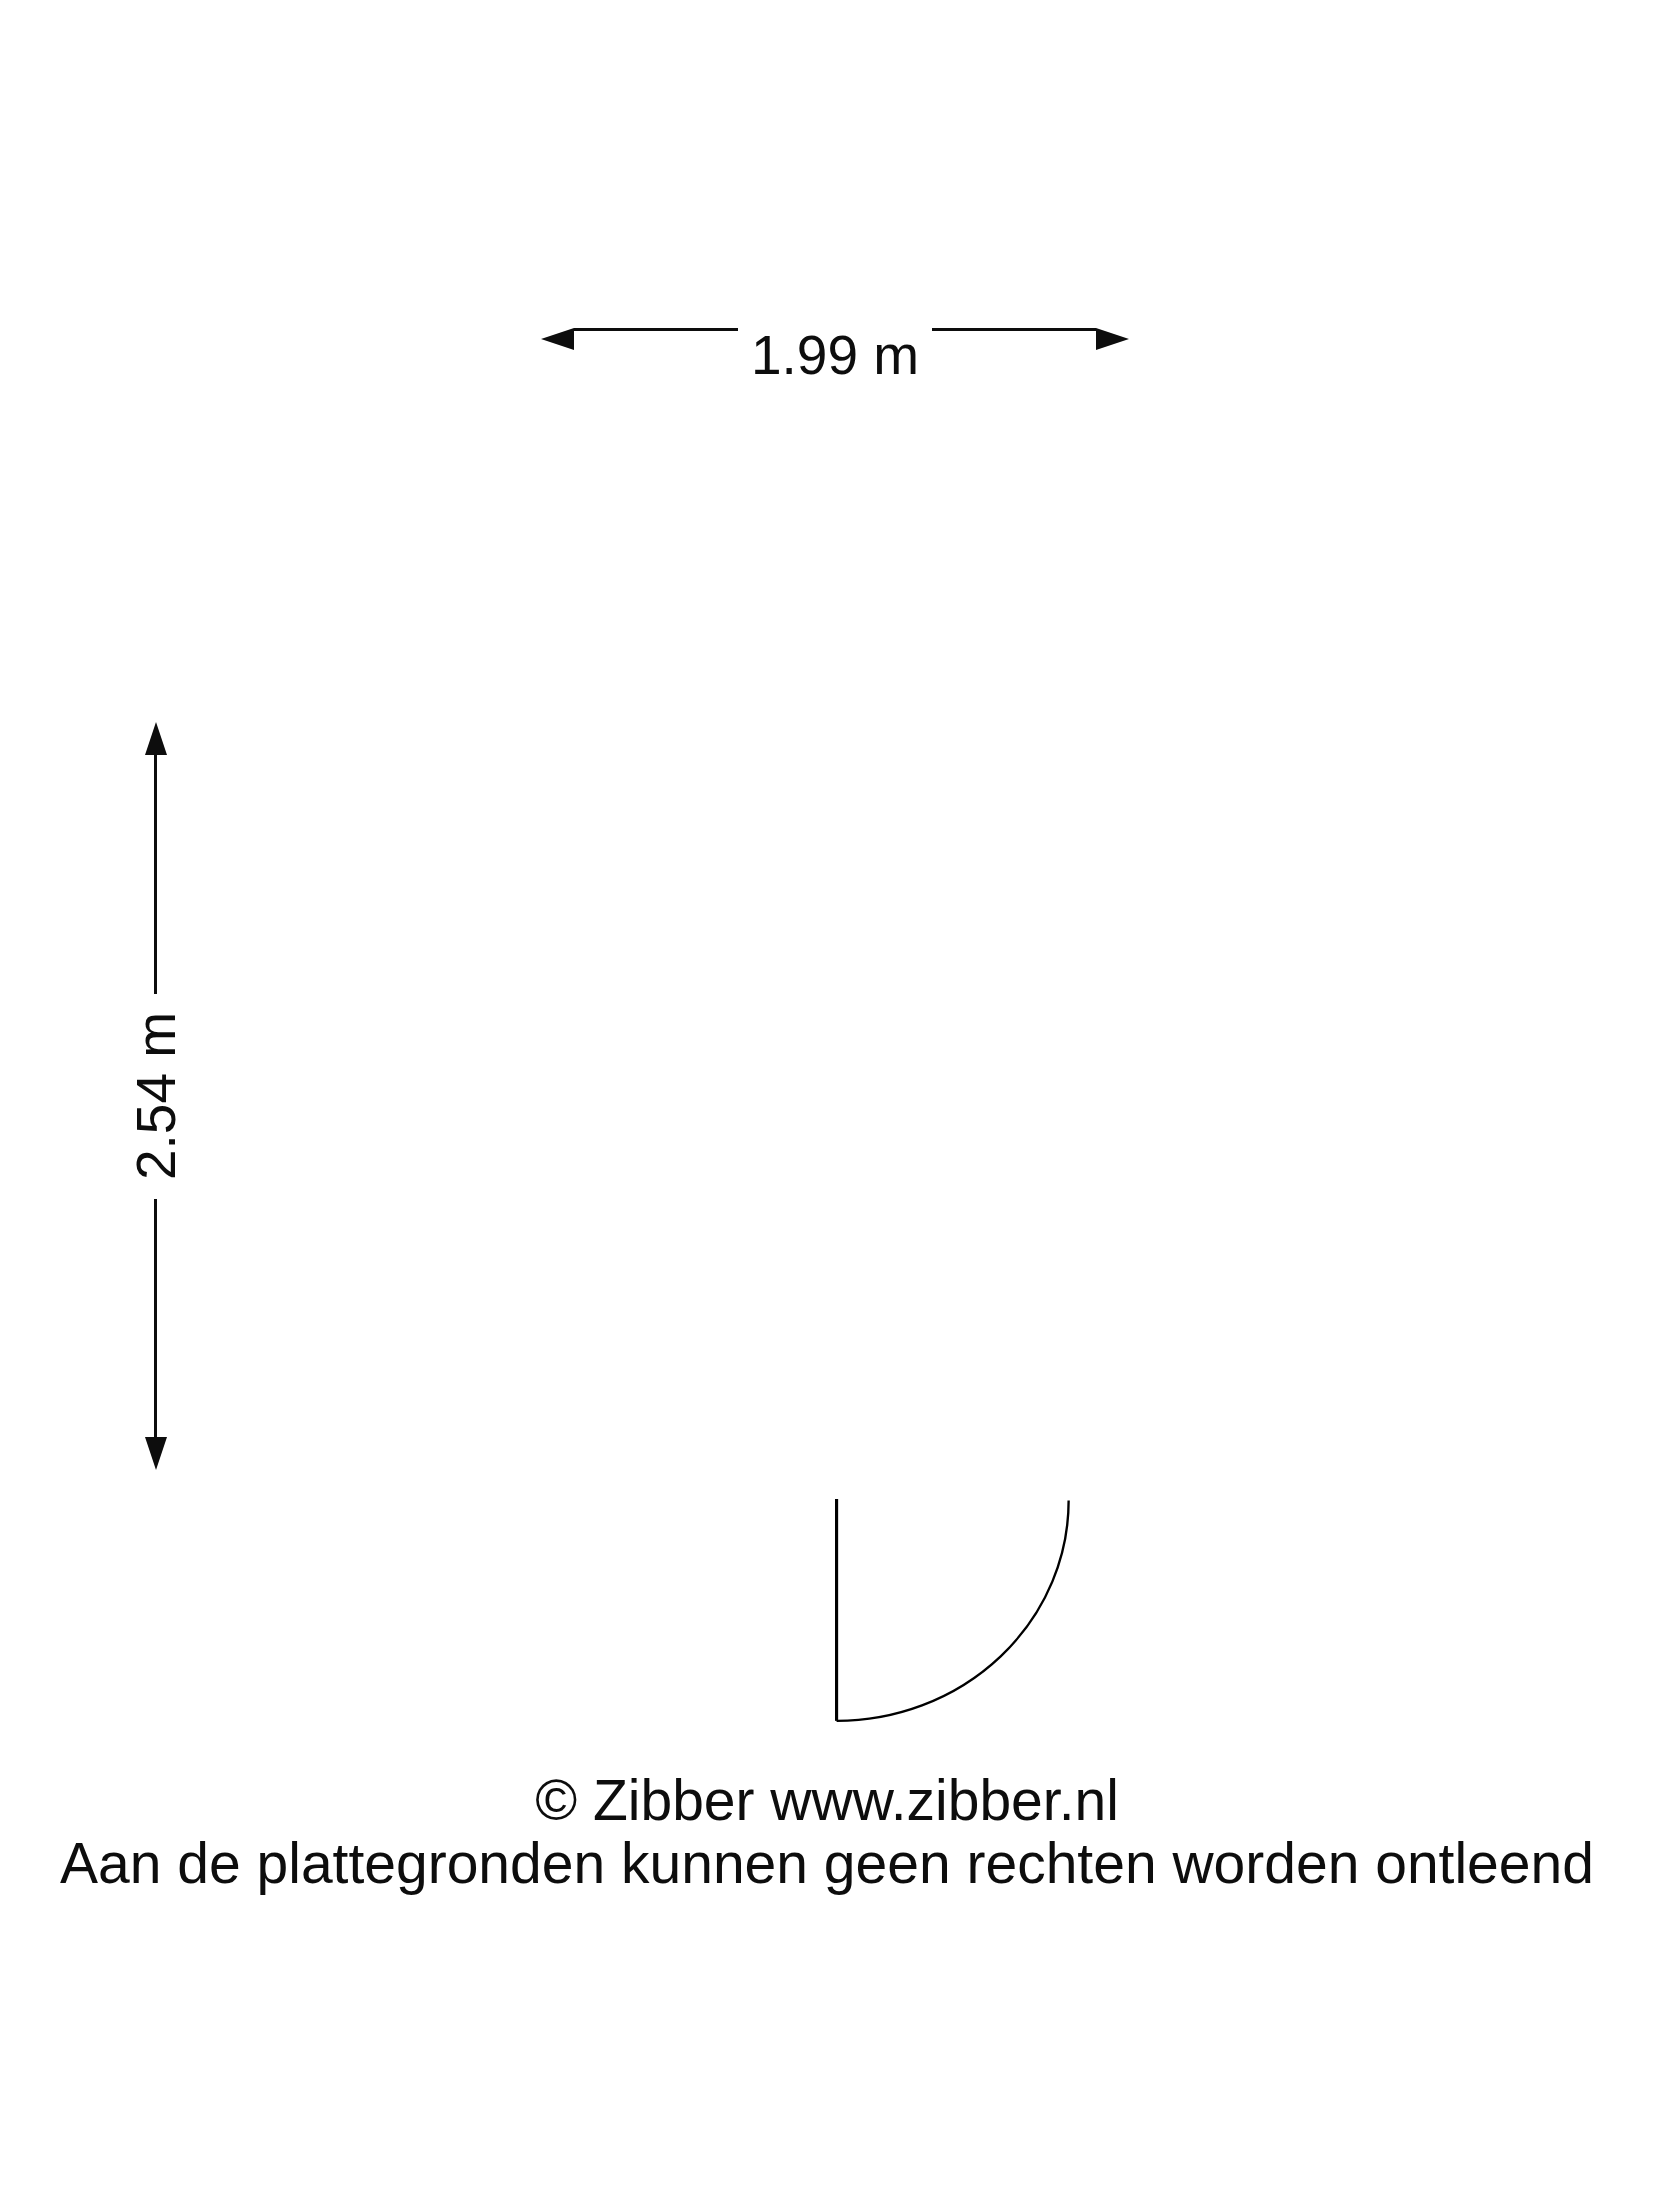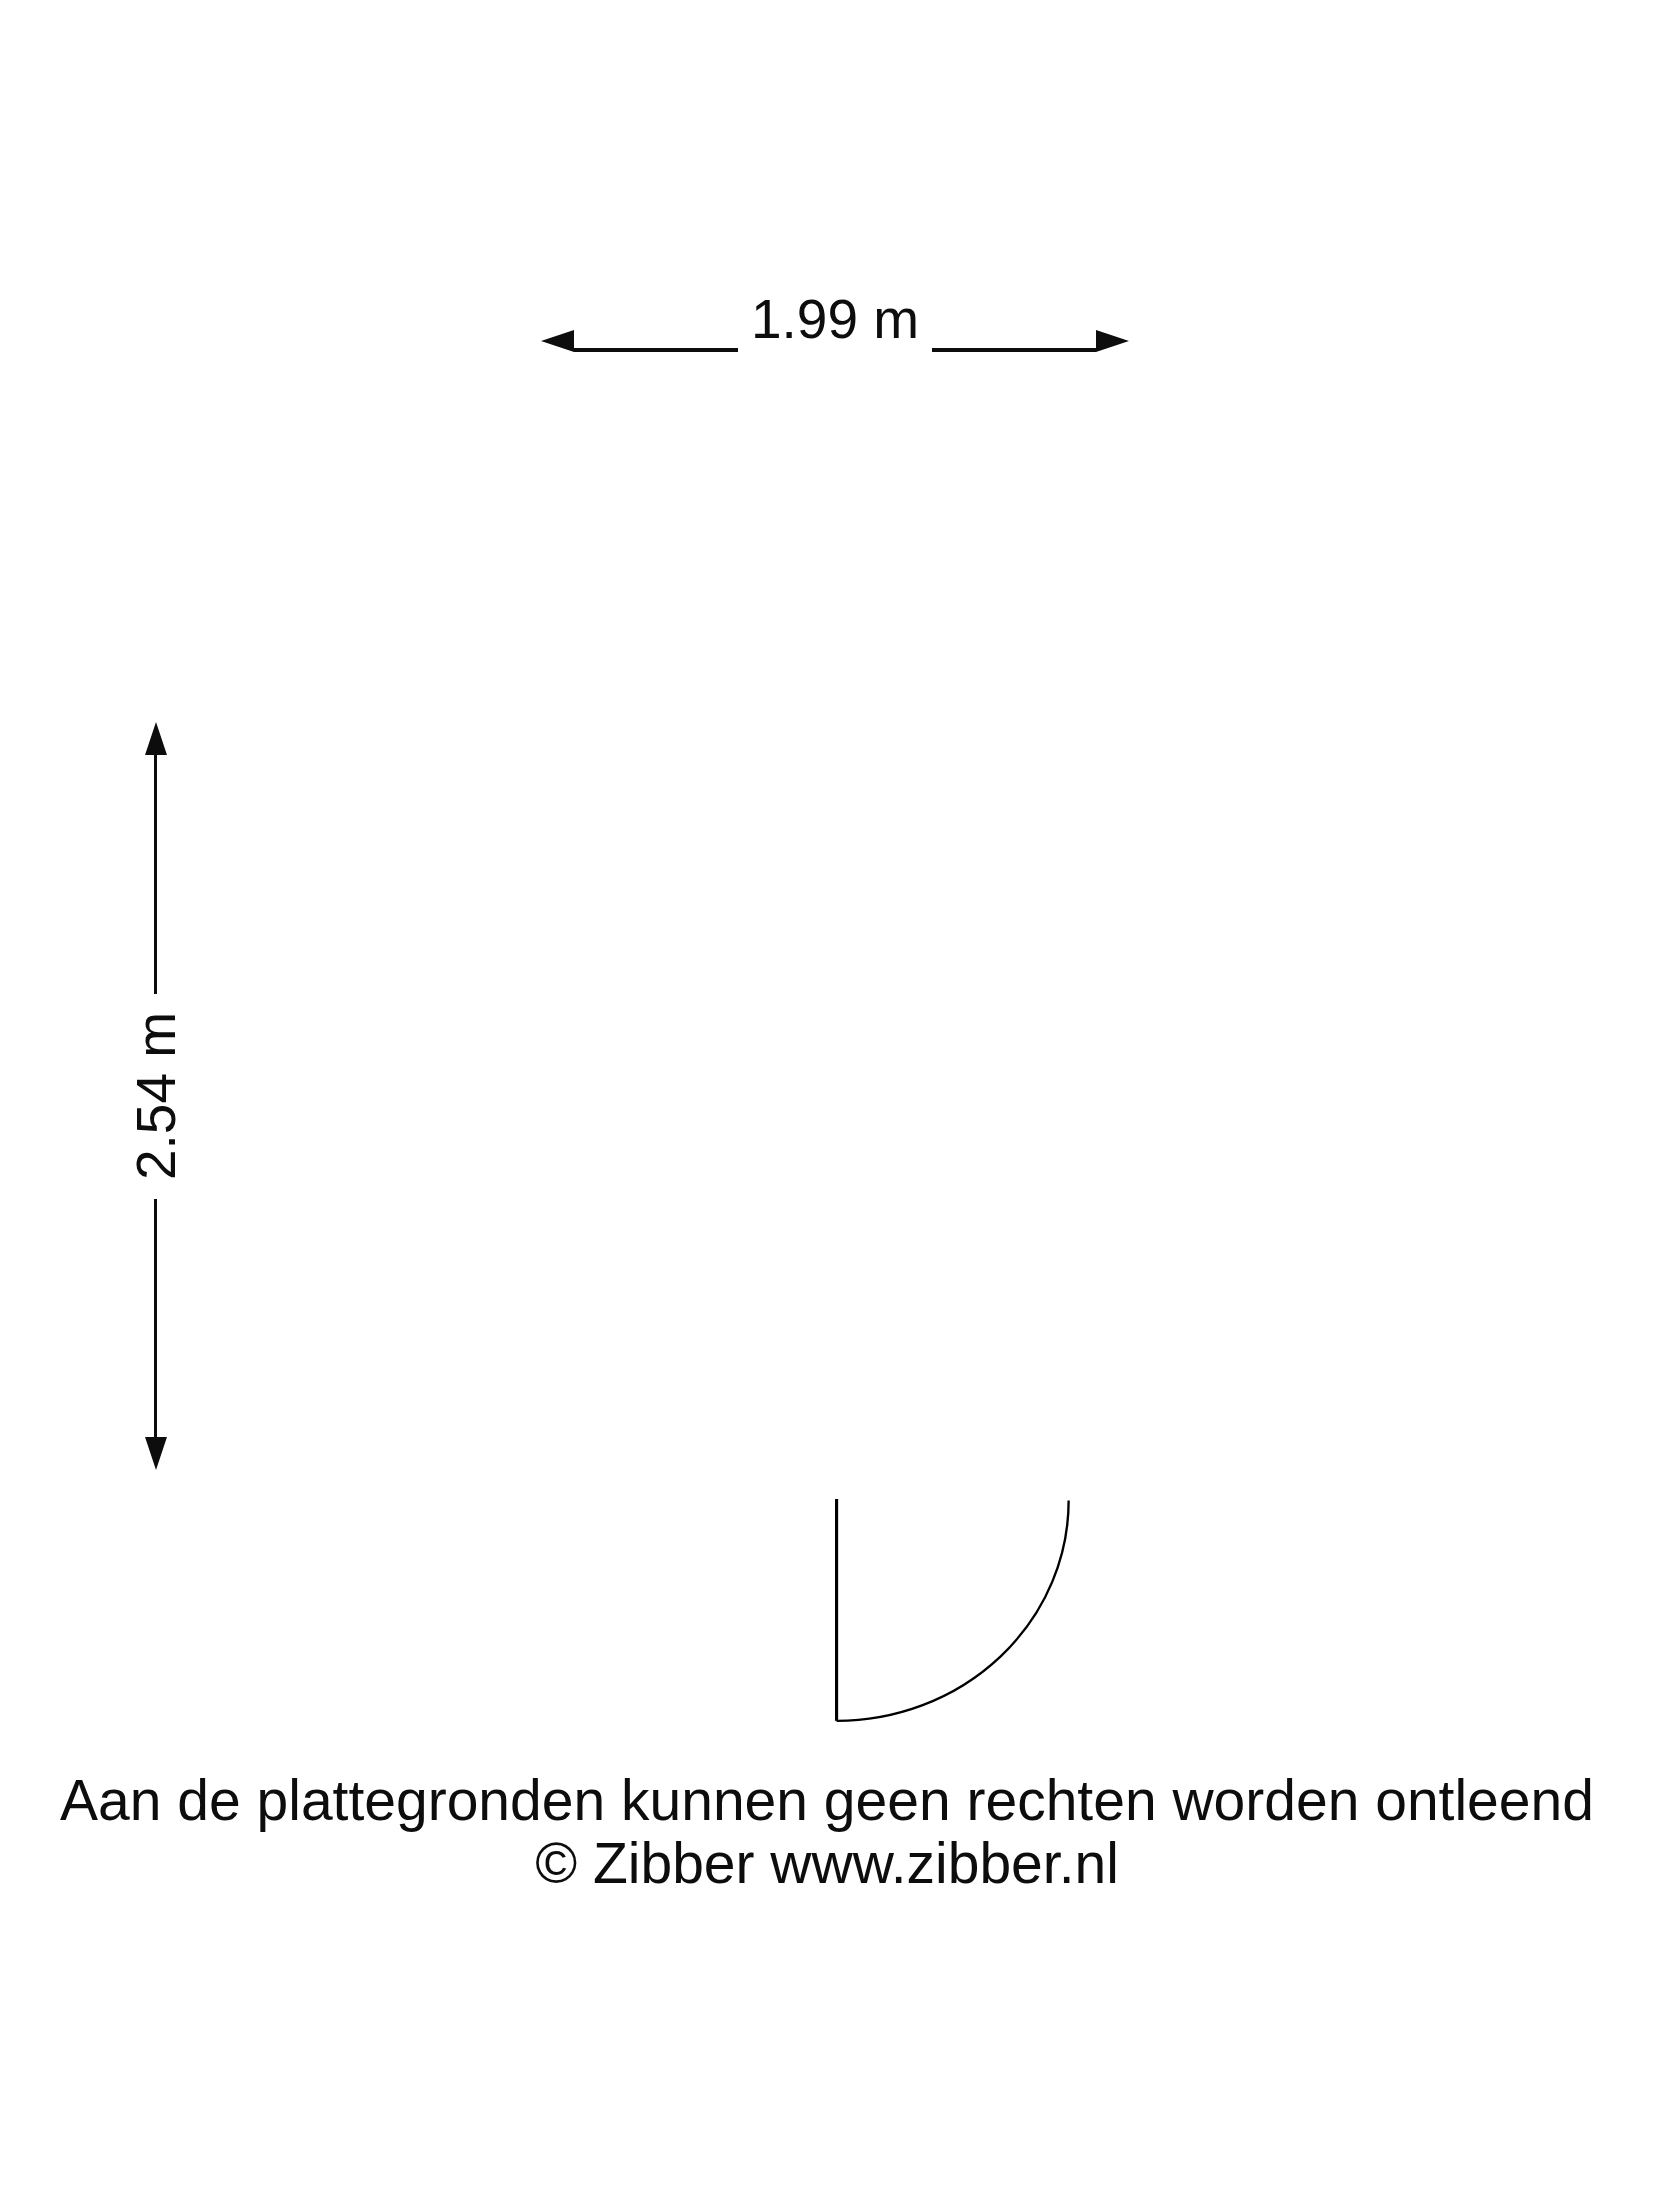--- a/index.html
+++ b/index.html
@@ -14,25 +14,25 @@
     background: #ffffff;
     font-family: "Liberation Sans", "DejaVu Sans", sans-serif;
     color: #0d0d0d;
     overflow: hidden;
   }
 
   
   .dim-h {
     position: absolute;
     left: 541px;
-    top: 320px;
+    top: 328px;
     width: 588px;
     height: 31.5px;
     display: flex;
-    align-items: flex-end;
+    align-items: flex-start;
   }
   .dim-line {
     flex: 1;
     height: 3.2px;
     background: #0d0d0d;
   }
   .arrow-left {
     width: 0; height: 0;
     border-top: 11.8px solid transparent;
     border-bottom: 11.8px solid transparent;
@@ -211,18 +211,18 @@
     <div class="arrow-down"></div>
   </div>
 
 
   <svg class="door-swing" viewBox="0 0 340 300" xmlns="http://www.w3.org/2000/svg">
     <line x1="22" y1="0" x2="22" y2="282" stroke="#000000" stroke-width="4"></line>
     <path d="M 317 2 A 295 280 0 0 1 22 282" fill="none" stroke="#000000" stroke-width="3"></path>
   </svg>
 
   <div class="footer">
+    <div>© Zibber www.zibber.nl</div>
     <div>Aan de plattegronden kunnen geen rechten worden ontleend</div>
-    <div>© Zibber www.zibber.nl</div>
   </div>
 
 </div>
 
 
 </body></html>

